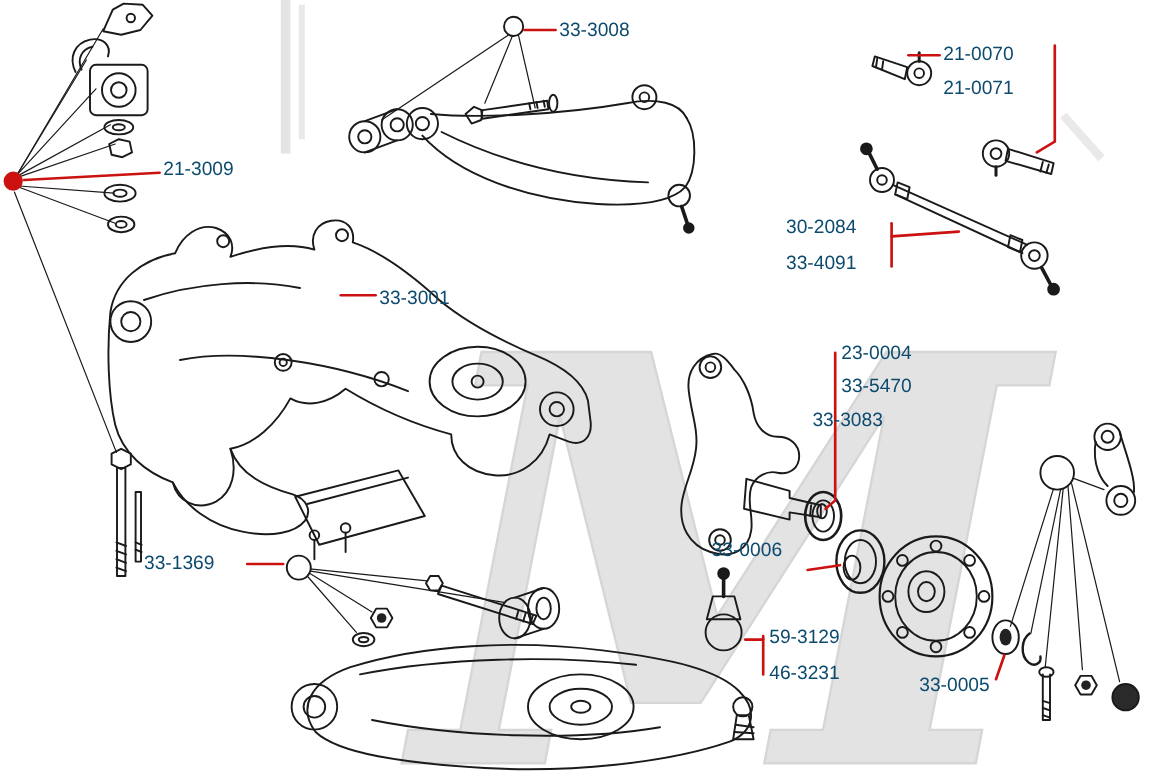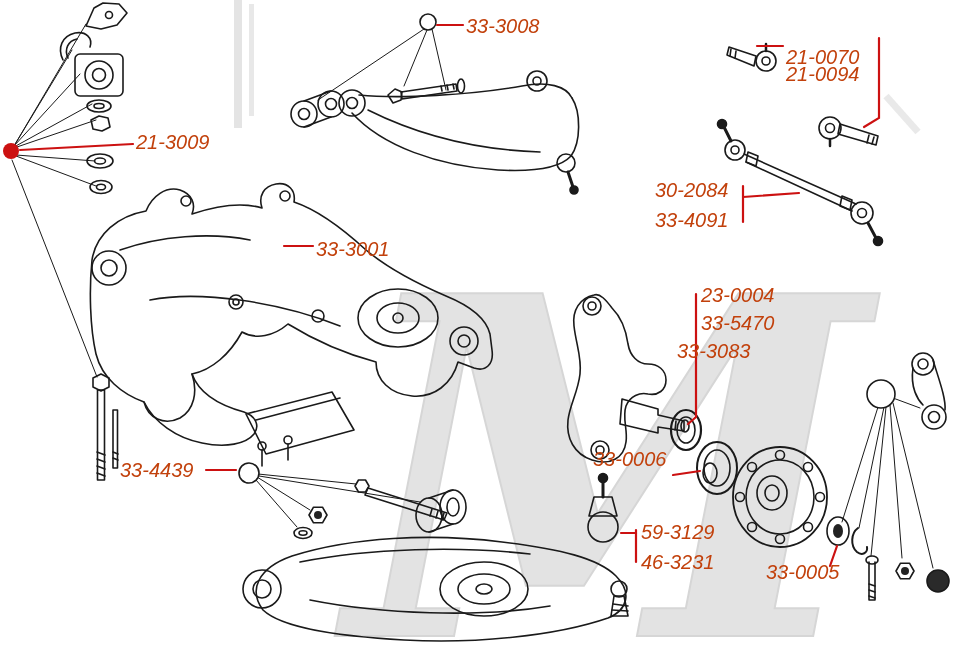--- a/index.html
+++ b/index.html
@@ -2,22 +2,22 @@
 <html><head>
 <meta charset="utf-8">
 <style>
   html,body{margin:0;padding:0;background:#ffffff;}
   #stage{
     position:relative;width:965px;height:648px;background:#ffffff;
     overflow:hidden;font-family:"Liberation Sans",sans-serif;
   }
   #stage svg{position:absolute;left:0;top:0;}
   .plabel{
-    position:absolute;font-size:20px;line-height:22px;color:#c2410c;
-    white-space:nowrap;font-family:"Liberation Sans",sans-serif;font-style:italic;
+    position:absolute;font-size:16px;line-height:22px;color:#0c4a6e;
+    white-space:nowrap;font-family:"Liberation Sans",sans-serif;
   }
 </style>
 </head>
 <body>
 
 <div id="stage">
 
   <svg width="965" height="648" viewBox="0 0 965 648" xmlns="http://www.w3.org/2000/svg">
 
     <g opacity="0.55">
@@ -268,28 +268,28 @@
       <path d="M696,294 L696,417 L688,424"></path>
       <line x1="206" y1="470" x2="236" y2="470"></line>
       <line x1="673" y1="475" x2="700" y2="471"></line>
       <path d="M636,530 L636,562"></path>
       <path d="M621,533 L636,533"></path>
       <path d="M830,566 L837,546"></path>
     </g>
   </svg>
 
   <div class="plabel" style="left:466px;top:15px">33-3008</div>
-  <div class="plabel" style="left:786px;top:46px">21-0070</div>
-  <div class="plabel" style="left:786px;top:63px">21-0094</div>
+  <div class="plabel" style="left:786px;top:35px">21-0070</div>
+  <div class="plabel" style="left:786px;top:63px">21-0071</div>
   <div class="plabel" style="left:136px;top:131px">21-3009</div>
   <div class="plabel" style="left:655px;top:179px">30-2084</div>
   <div class="plabel" style="left:655px;top:209px">33-4091</div>
   <div class="plabel" style="left:316px;top:238px">33-3001</div>
   <div class="plabel" style="left:701px;top:284px">23-0004</div>
   <div class="plabel" style="left:701px;top:312px">33-5470</div>
   <div class="plabel" style="left:677px;top:340px">33-3083</div>
-  <div class="plabel" style="left:120px;top:459px">33-4439</div>
+  <div class="plabel" style="left:120px;top:459px">33-1369</div>
   <div class="plabel" style="left:593px;top:448px">33-0006</div>
   <div class="plabel" style="left:641px;top:521px">59-3129</div>
   <div class="plabel" style="left:641px;top:551px">46-3231</div>
   <div class="plabel" style="left:766px;top:561px">33-0005</div>
 
 </div>
 
 </body></html>

